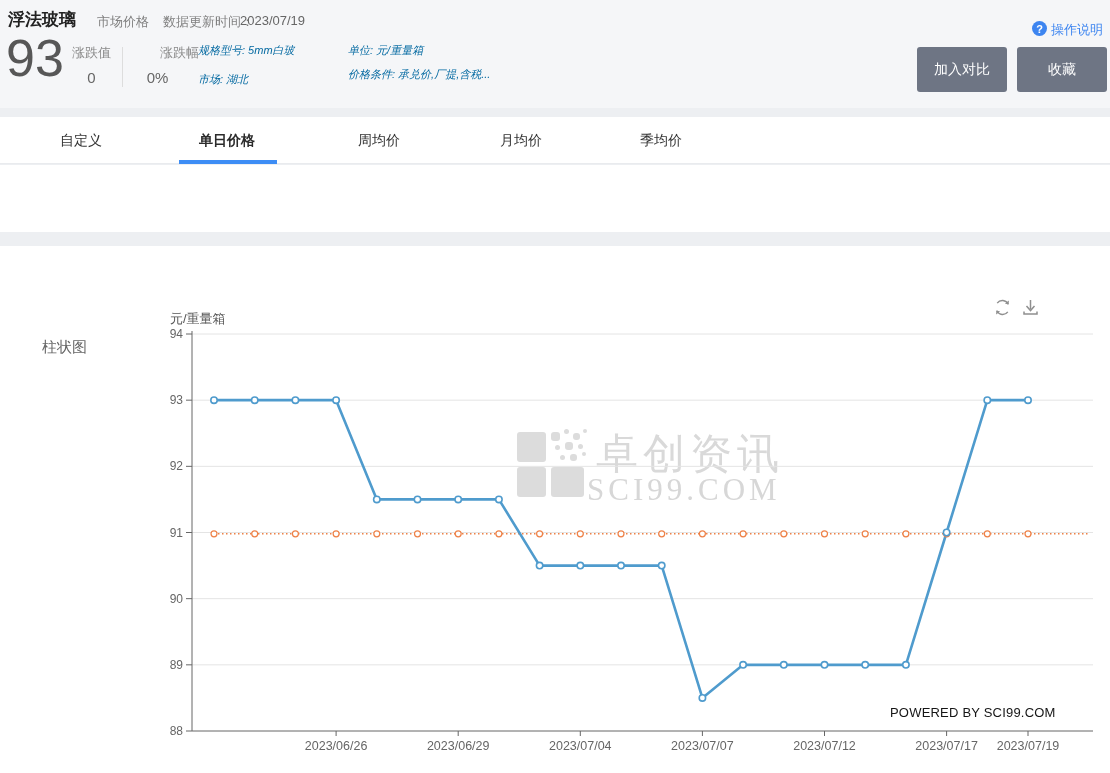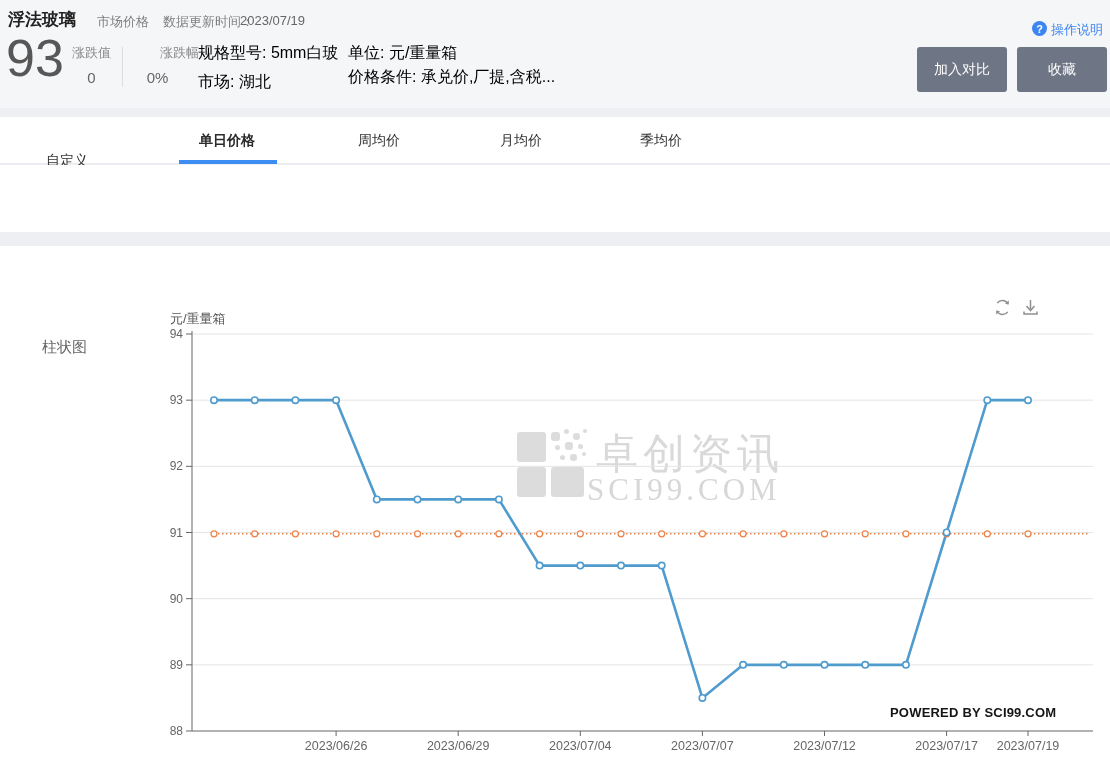--- a/index.html
+++ b/index.html
@@ -16,21 +16,21 @@
   
   .header { position:absolute; top:0; left:0; width:1110px; height:108px; background:#f5f6f8; }
   .page-title { left:8px; top:8px; font-size:17px; font-weight:bold; color:#222; }
   .page-category { left:97px; top:13px; font-size:13px; color:#808080; }
   .update-label { left:163px; top:13px; font-size:13px; color:#808080; }
   .update-value { left:240px; top:13px; font-size:13px; color:#666; }
   .big-price { left:6px; top:32px; font-size:52px; line-height:1; color:#575757; }
   .chg-label { top:44px; font-size:13px; color:#8a8a8a; }
   .chg-value { top:69px; font-size:15px; color:#666; text-align:center; }
   .v-divider { left:122px; top:47px; width:1px; height:40px; background:#ddd; }
-  .info-item { font-size:16px; color:#000000; }
+  .info-item { font-size:11px; color:#0369a1;font-style:italic; }
   .hd-btn {
     top:47px; width:90px; height:45px; background:#6e7584; color:#fff;
     font-size:14px; display:flex; align-items:center; justify-content:center;
     border-radius:3px; cursor:pointer; border:none;
   }
   .help-icon {
     left:1032px; top:21px; width:15px; height:15px; border-radius:50%;
     background:#3d85f0; color:#fff; font-size:11px; font-weight:bold;
     display:flex; align-items:center; justify-content:center;
   }
@@ -71,21 +71,21 @@
   .legend-row { position:absolute; left:80px; top:33px; width:1030px; display:flex; justify-content:center; gap:30px; }
   .legend-item { display:flex; align-items:center; gap:6px; font-size:13px; color:#555; }
   .unit-label { left:170px; top:64px; font-size:13px; color:#555; }
   .chart-icon { top:52px; width:19px; height:19px; cursor:pointer; }
 
   .chart-svg { position:absolute; left:0; top:0; width:1110px; height:527px; }
   .wm-sq { position:absolute; background:#dcdcdc; border-radius:3px; }
   .wm-brand { left:596px; top:180px; font-size:42px; letter-spacing:5px; color:#d9d9d9; }
   .wm-site { left:587px; top:226px; font-size:31px; letter-spacing:4px; color:#d7d7d7;
              font-family:"Liberation Serif","DejaVu Serif",serif; }
-  .powered { left:890px; top:459px; font-size:13px; font-weight:bold; color:#151515; letter-spacing:0.2px; }
+  .powered { left:890px; top:459px; font-size:13px; font-weight:normal; color:#151515; letter-spacing:0.2px; }
 </style>
 </head>
 <body>
 
 <div class="header">
   <div class="abs page-title">浮法玻璃</div>
   <div class="abs page-category">市场价格</div>
   <div class="abs update-label">数据更新时间：</div>
   <div class="abs update-value">2023/07/19</div>
 
@@ -102,21 +102,21 @@
   <div class="abs info-item" style="left:348px; top:67px;">价格条件: 承兑价,厂提,含税...</div>
 
   <button class="abs hd-btn" style="left:917px;">加入对比</button>
   <button class="abs hd-btn" style="left:1017px;">收藏</button>
 
   <div class="abs help-icon">?</div>
   <div class="abs help-label">操作说明</div>
 </div>
 
 <div class="tabs-row">
-  <div class="tab" style="left:46px;margin-top:20px;">自定义</div>
+  <div class="tab" style="left:60px;">自定义</div>
   <div class="tab active" style="left:199px;">单日价格</div>
   <div class="tab" style="left:358px;">周均价</div>
   <div class="tab" style="left:500px;">月均价</div>
   <div class="tab" style="left:640px;">季均价</div>
   <div class="tab-underline"></div>
 </div>
 
 <div class="filter-row">
   <div class="abs filter-label">时间周期</div>
 

